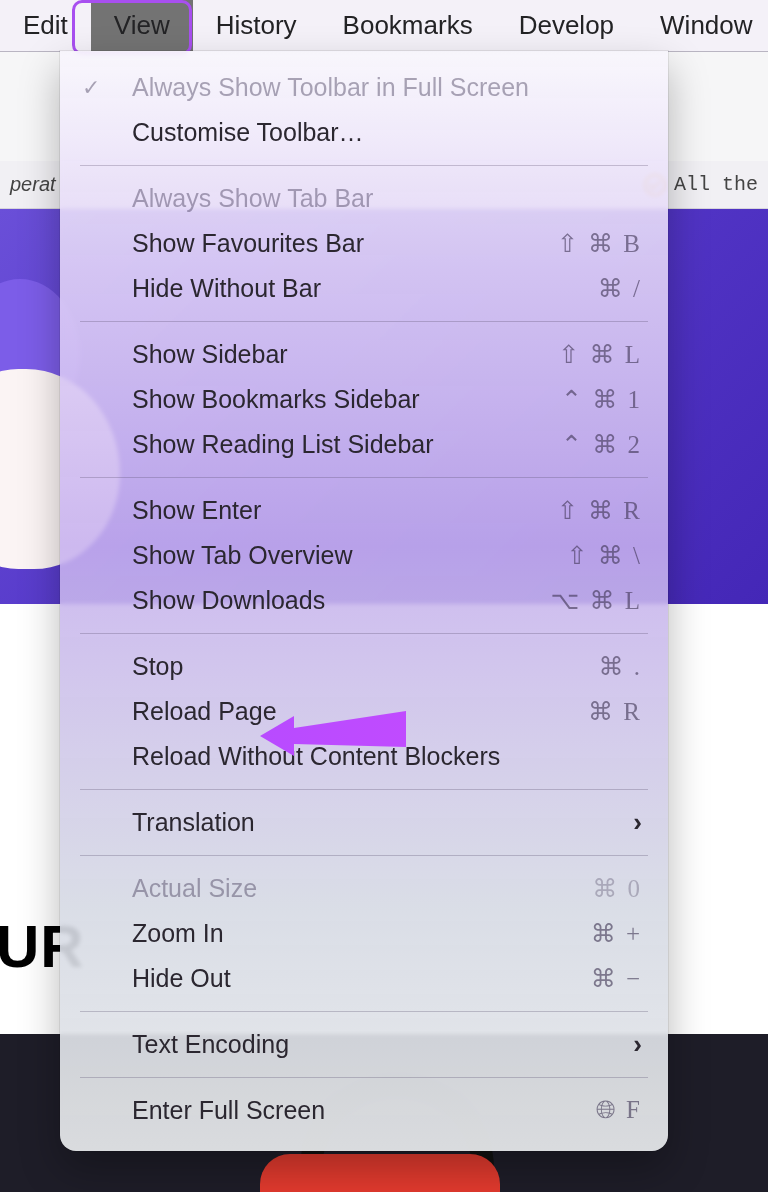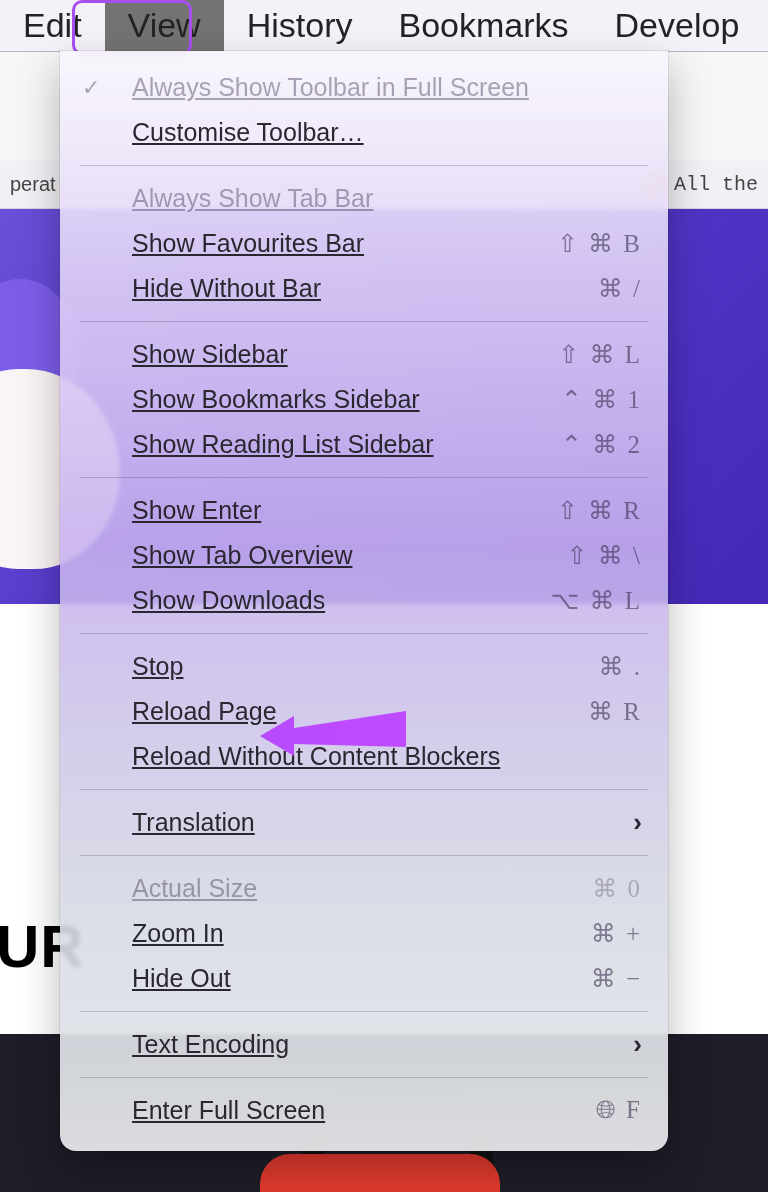--- a/index.html
+++ b/index.html
@@ -5,21 +5,21 @@
   html,body{margin:0;padding:0;width:768px;height:1192px;overflow:hidden;
     font-family:-apple-system,"SF Pro Text","Helvetica Neue",Arial,sans-serif;
     background:#fff;}
   
   .bg{position:absolute;inset:0;}
   .bg .toolbar-strip{position:absolute;left:0;right:0;top:51px;height:110px;
     background:#f6f6f7;border-bottom:1px solid #d9d7de;}
   .bg .bookmarks-strip{position:absolute;left:0;right:0;top:161px;height:48px;
     background:#f1f0f4;border-bottom:1px solid #d7d5dc;display:flex;align-items:center;
     font-size:20px;color:#444;padding:0 10px;box-sizing:border-box;}
-  .bg .bookmarks-strip .left{flex:0 0 auto;}
+  .bg .bookmarks-strip .left{flex:0 0 auto;font-style:italic;}
   .bg .bookmarks-strip .right{margin-left:auto;display:flex;align-items:center;gap:8px;font-family:Liberation Mono, monospace;}
   .bg .favicon{width:22px;height:22px;border-radius:50%;border:2.5px solid #e4a800;
     box-sizing:border-box;position:relative;}
   .bg .favicon::after{content:"";position:absolute;width:9px;height:5px;border:2.5px solid #e4a800;
     border-top:none;border-right:none;transform:rotate(-45deg);left:3px;top:4px;}
   .bg .hero{position:absolute;left:0;right:0;top:209px;height:395px;
     background:linear-gradient(135deg,#6a4fd8 0%,#5538c9 45%,#4427b7 100%);}
   .bg .hero .blob1{position:absolute;left:-40px;top:70px;width:120px;height:150px;
     background:#7c5de8;border-radius:50%;}
   .bg .hero .blob2{position:absolute;left:-60px;top:160px;width:180px;height:200px;
@@ -31,42 +31,42 @@
     letter-spacing:1px;color:#000;}
   .bg .dark-strip{position:absolute;left:0;right:0;top:1034px;bottom:0;
     background:#1e1d28;}
   .bg .dark-strip .red{position:absolute;left:260px;top:120px;width:240px;height:60px;
     background:#e23a2e;border-radius:30px 30px 0 0;}
   .bg .dark-strip .headset{position:absolute;left:300px;top:40px;width:150px;height:150px;
     border:22px solid #111;border-bottom:none;border-radius:95px 95px 0 0;}
   
   .menubar{position:absolute;left:0;right:0;top:0;height:51px;
     background:#f4f1f8;border-bottom:1px solid #b9b5c2;display:flex;align-items:flex-start;
-    font-size:34px;color:#232325;z-index:5;}
+    font-size:26px;color:#232325;z-index:5;}
   .menubar .mi{padding:0 23px;height:100%;display:flex;align-items:center;cursor:default;}
   .menubar .mi.active{background:#737373;}
   .menubar .view-hilite{position:absolute;left:72px;top:0;width:114px;height:49px;
     border:3px solid #a84ff0;border-radius:10px;pointer-events:none;}
   
   .dropdown{position:absolute;left:60px;top:51px;width:608px;
     border-radius:0 0 16px 16px;padding:14px 0 18px 0;
     background:linear-gradient(180deg,
         rgba(248,246,252,0.93) 0%,
         rgba(224,210,246,0.90) 20%,
         rgba(198,176,238,0.88) 45%,
         rgba(214,218,228,0.90) 78%,
         rgba(230,232,234,0.94) 100%);
     box-shadow:0 18px 40px rgba(0,0,0,0.28),0 0 0 1px rgba(0,0,0,0.08);
     backdrop-filter:blur(2px);
     z-index:10;font-size:25px;}
   .dropdown .row{display:flex;align-items:center;height:45px;padding:0 26px 0 26px;
     color:#2b2730;position:relative;}
   .dropdown .row.disabled{color:rgba(60,50,80,0.42);}
   .dropdown .row .chk{position:absolute;left:22px;font-size:22px;}
-  .dropdown .row .lbl{padding-left:46px;white-space:nowrap;flex:1;text-decoration:underline;}
+  .dropdown .row .lbl{padding-left:46px;white-space:nowrap;flex:1;}
   .dropdown .row .sc{font-family:-apple-system;white-space:pre;
     color:rgba(60,50,80,0.60);font-size:25px;letter-spacing:2px;}
   .dropdown .row.disabled .sc{color:rgba(60,50,80,0.30);}
   .dropdown .row .chev{font-size:26px;color:#2b2730;font-weight:600;}
   .dropdown .sep{height:1px;margin:10px 20px;
     background:rgba(90,80,110,0.30);}
   
   .arrow{position:absolute;left:258px;top:696px;z-index:20;pointer-events:none;}
   .arrow svg{display:block;}
 </style>

